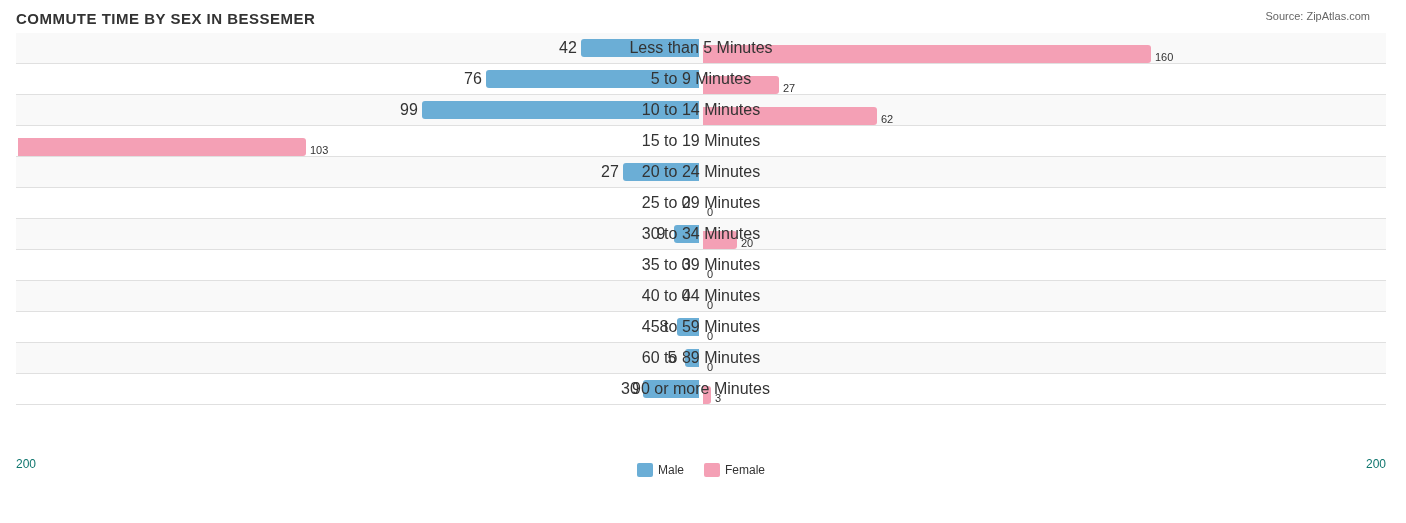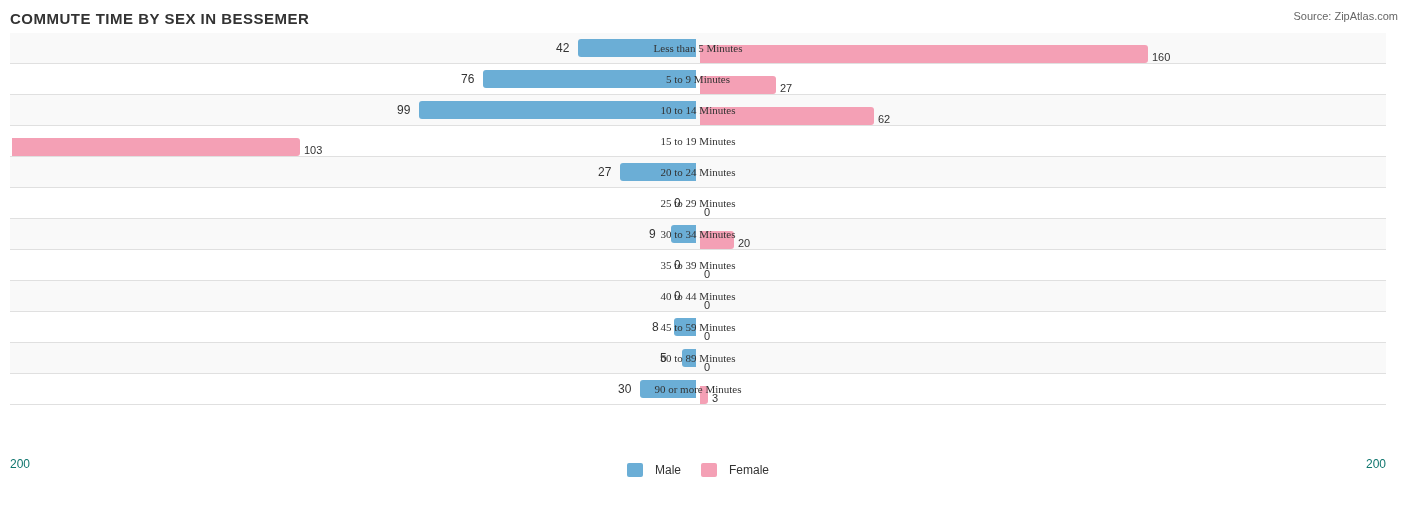--- a/index.html
+++ b/index.html
@@ -6,35 +6,35 @@
     body {
       font-family: Arial, sans-serif;
       background: #fff;
       width: 1406px;
       height: 523px;
       overflow: hidden;
     }
     .chart-container {
       width: 1406px;
       height: 381px;
-      padding: 10px 20px 40px 10px;
+      padding: 10px 20px 40px 16px;
       position: relative;
     }
     .chart-title {
       font-size: 15px;
       font-weight: bold;
       color: #333;
       text-transform: uppercase;
       letter-spacing: 0.5px;
       margin-bottom: 6px;
     }
     .source-text {
       position: absolute;
       top: 10px;
-      right: 8px;
+      right: 36px;
       font-size: 11px;
       color: #666;
     }
     .chart-area {
       position: relative;
       width: 100%;
       height: 420px;
     }
     .row {
       display: flex;
@@ -59,25 +59,25 @@
     }
     .female-section {
       display: flex;
       align-items: flex-end;
       justify-content: flex-start;
       width: 50%;
       padding-left: 2px;
       height: 100%;
     }
     .male-value {
-      font-size: 12px;
+      font-size: 16px;
       color: #333;
       margin-right: 4px;
       min-width: 18px;
-      text-align: left;
+      text-align: center;
     }
     .female-value {
       font-size: 11px;
       color: #333;
       margin-left: 4px;
       min-width: 18px;
     }
     .male-bar {
       height: 18px;
       background: #6baed6;
@@ -85,48 +85,47 @@
     }
     .female-bar {
       height: 18px;
       background: #f4a0b5;
       border-radius: 0 3px 3px 0;
     }
     .label-center {
       position: absolute;
       left: 50%;
       transform: translateX(-50%);
-      font-size: 11px;
+      font-size: 16px;
       color: #333;
       white-space: nowrap;
       text-align: center;
       z-index: 2;
       pointer-events: none;
-      font-family: Liberation Serif, serif;
     }
     .axis-area {
       display: flex;
       justify-content: space-between;
       padding: 4px 0 0 0;
     }
     .axis-label {
       font-size: 12px;
       color: #0f766e;
     }
     .legend {
       display: flex;
       justify-content: center;
       align-items: center;
       gap: 20px;
       margin-top: 6px;
     }
     .legend-item {
       display: flex;
       align-items: center;
-      gap: 12px;
+      gap: 5px;
       font-size: 12px;
       color: #333;
     }
     .legend-box {
       width: 16px;
       height: 14px;
       border-radius: 2px;
     }
   </style>
 </head>

